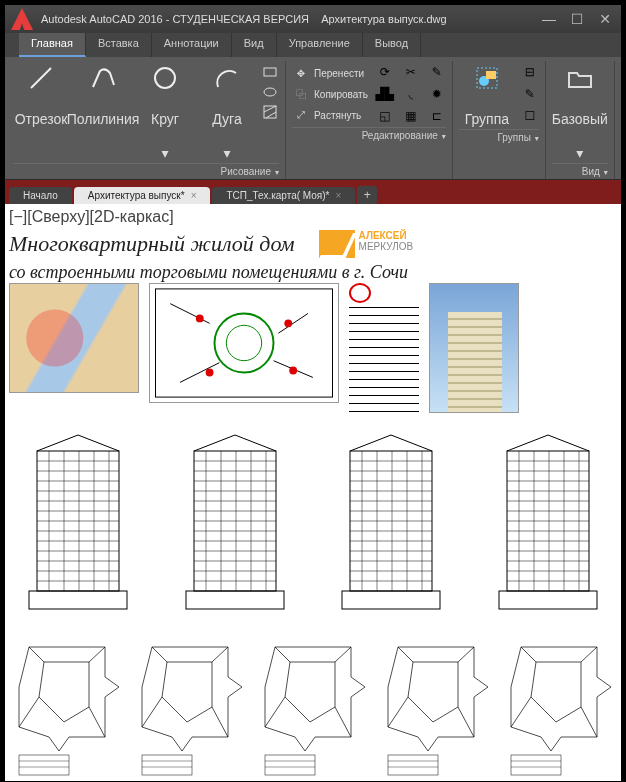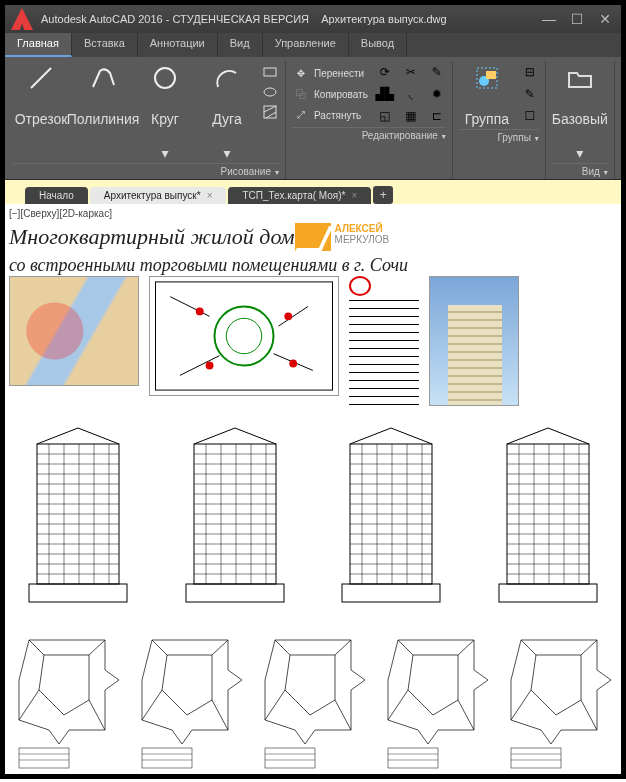--- a/index.html
+++ b/index.html
@@ -4,38 +4,38 @@
 <style>
   * { box-sizing: border-box; margin: 0; padding: 0; }
   body { font-family: "Segoe UI", Tahoma, sans-serif; font-size: 12px; background: #fff; width: 626px; }
   .window { width: 626px; border: 5px solid #000000; background: #3a3a3a; }
   .titlebar { display: flex; align-items: center; height: 28px; background: linear-gradient(#4a4a4a,#3a3a3a); padding: 0 6px; gap: 8px; color: #ddd; }
   .app-logo { width: 22px; height: 22px; background: #e73c3c; clip-path: polygon(50% 0,100% 100%,60% 100%,50% 70%,40% 100%,0 100%); }
   .title-text { flex: 1; font-size: 11px; }
   .winbtn { width: 20px; height: 16px; display:flex; align-items:center; justify-content:center; color:#bbb; font-size:14px; }
   .menubar { display: flex; height: 24px; background: #444; }
   .menu-tab { padding: 4px 12px; color: #ccc; font-size: 11px; border-right: 1px solid #333; }
-  .menu-tab.active { background: #5a5a5a; color:#fff; border-bottom:2px solid #6aa0e0;}
+  .menu-tab.active { background: #5a5a5a; color:#fff; border-bottom:2px solid #6aa0e0;margin-left:14px;}
   .ribbon { display: flex; background: #5a5a5a; padding: 4px 2px 0; border-bottom:1px solid #2a2a2a;}
   .ribbon-panel { border-right: 1px solid #444; padding: 2px 6px 2px; display:flex; flex-direction:column; align-items:center; }
   .ribbon-row { display:flex; gap:6px; align-items:flex-start; }
   .big-tool { display:flex; flex-direction:column; align-items:center; width:56px; color:#ddd; font-size:14px; gap:18px; }
   .big-tool .svgbox { width:30px; height:30px; display:flex; align-items:center; justify-content:center;}
   .mini-icon { width:18px; height:18px; display:flex; align-items:center; justify-content:center; }
   .panel-label { color:#ccc; font-size:10px; margin-top:2px; border-top:1px solid #6a6a6a; width:100%; text-align:right; padding-top:2px;}
   .panel-label .chev { font-size:8px; margin-left:4px;}
   .small-tool-row { display:flex; align-items:center; gap:4px; color:#ddd; font-size:10px; padding:1px 0;}
-  .docstabs { display:flex; background:#fef9c3; height:24px; align-items:flex-end; padding-left:20px; gap:2px;}
+  .docstabs { display:flex; background:#7f1d1d; height:24px; align-items:flex-end; padding-left:4px; gap:2px;}
   .doctab { padding:3px 14px; font-size:10px; color:#ddd; background:#424242; border-radius:4px 4px 0 0; display:flex; align-items:center; gap:6px;}
   .doctab.active { background:#e8e8e8; color:#222;}
   .doctab .close { font-size:10px; color:#888;}
   .plus-tab { width:20px; height:18px; background:#424242; border-radius:3px; color:#ccc; text-align:center; line-height:18px;}
   .canvas-area { background:#fff; color:#000; padding:4px; }
-  .view-label { font-size:10px; color:#444; }
-  .sheet-header { display:flex; align-items:center; gap:0; margin:4px 0;}
+  .view-label { font-size:16px; color:#444; }
+  .sheet-header { display:flex; align-items:center; gap:24px; margin:4px 0;}
   .sheet-title { font-family: Georgia, serif; font-size:22px; font-style:italic; color:#222;}
   .logo-block { display:flex; align-items:flex-start; gap:4px;}
   .orange-logo { width:36px; height:28px; background:#f5a623; position:relative;}
   .orange-logo::after{content:"";position:absolute;left:6px;top:3px;width:22px;height:22px;border:4px solid #fff;border-top:none;border-left:none;transform:skewX(-25deg);}
   .brand-text { font-size:10px; line-height:1.1;}
   .brand-text .n1{color:#f5a623;font-weight:bold;}
   .brand-text .n2{color:#888;}
   .school-text { font-size:9px; font-style:italic; color:#777; border-left:1px solid #ccc; padding-left:8px; line-height:1.2;}
   .sub-title { font-family: Georgia, serif; font-size:18px; font-style:italic; color:#222; margin-bottom:0;}
   .img-row { display:flex; gap:10px; margin-bottom:14px; align-items:flex-start;}

